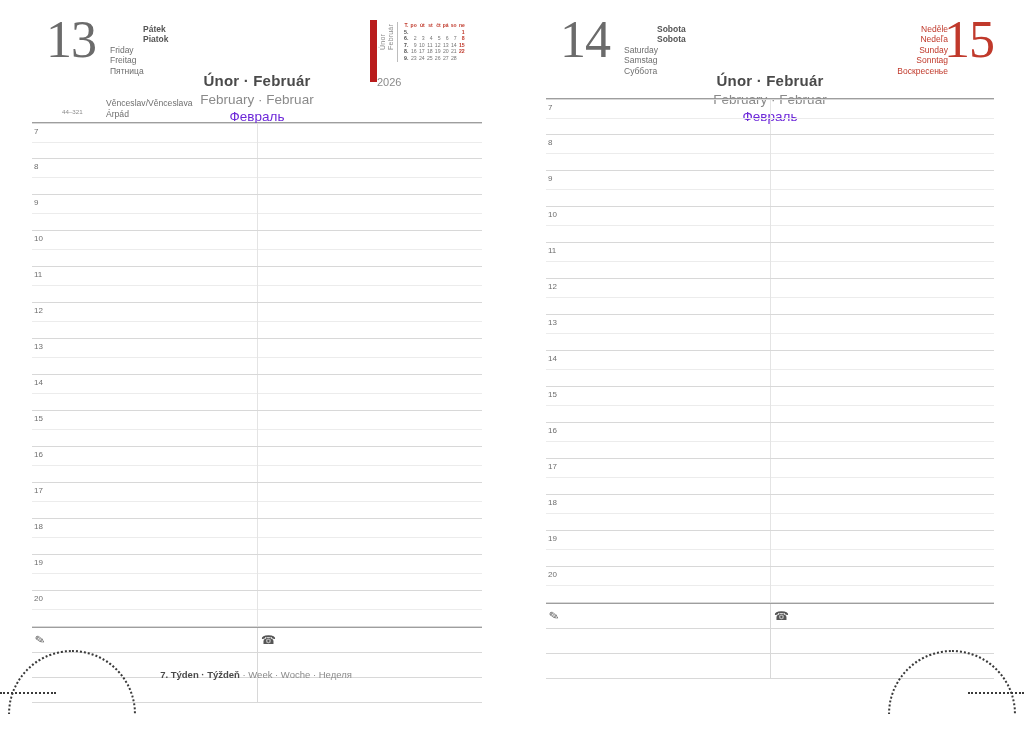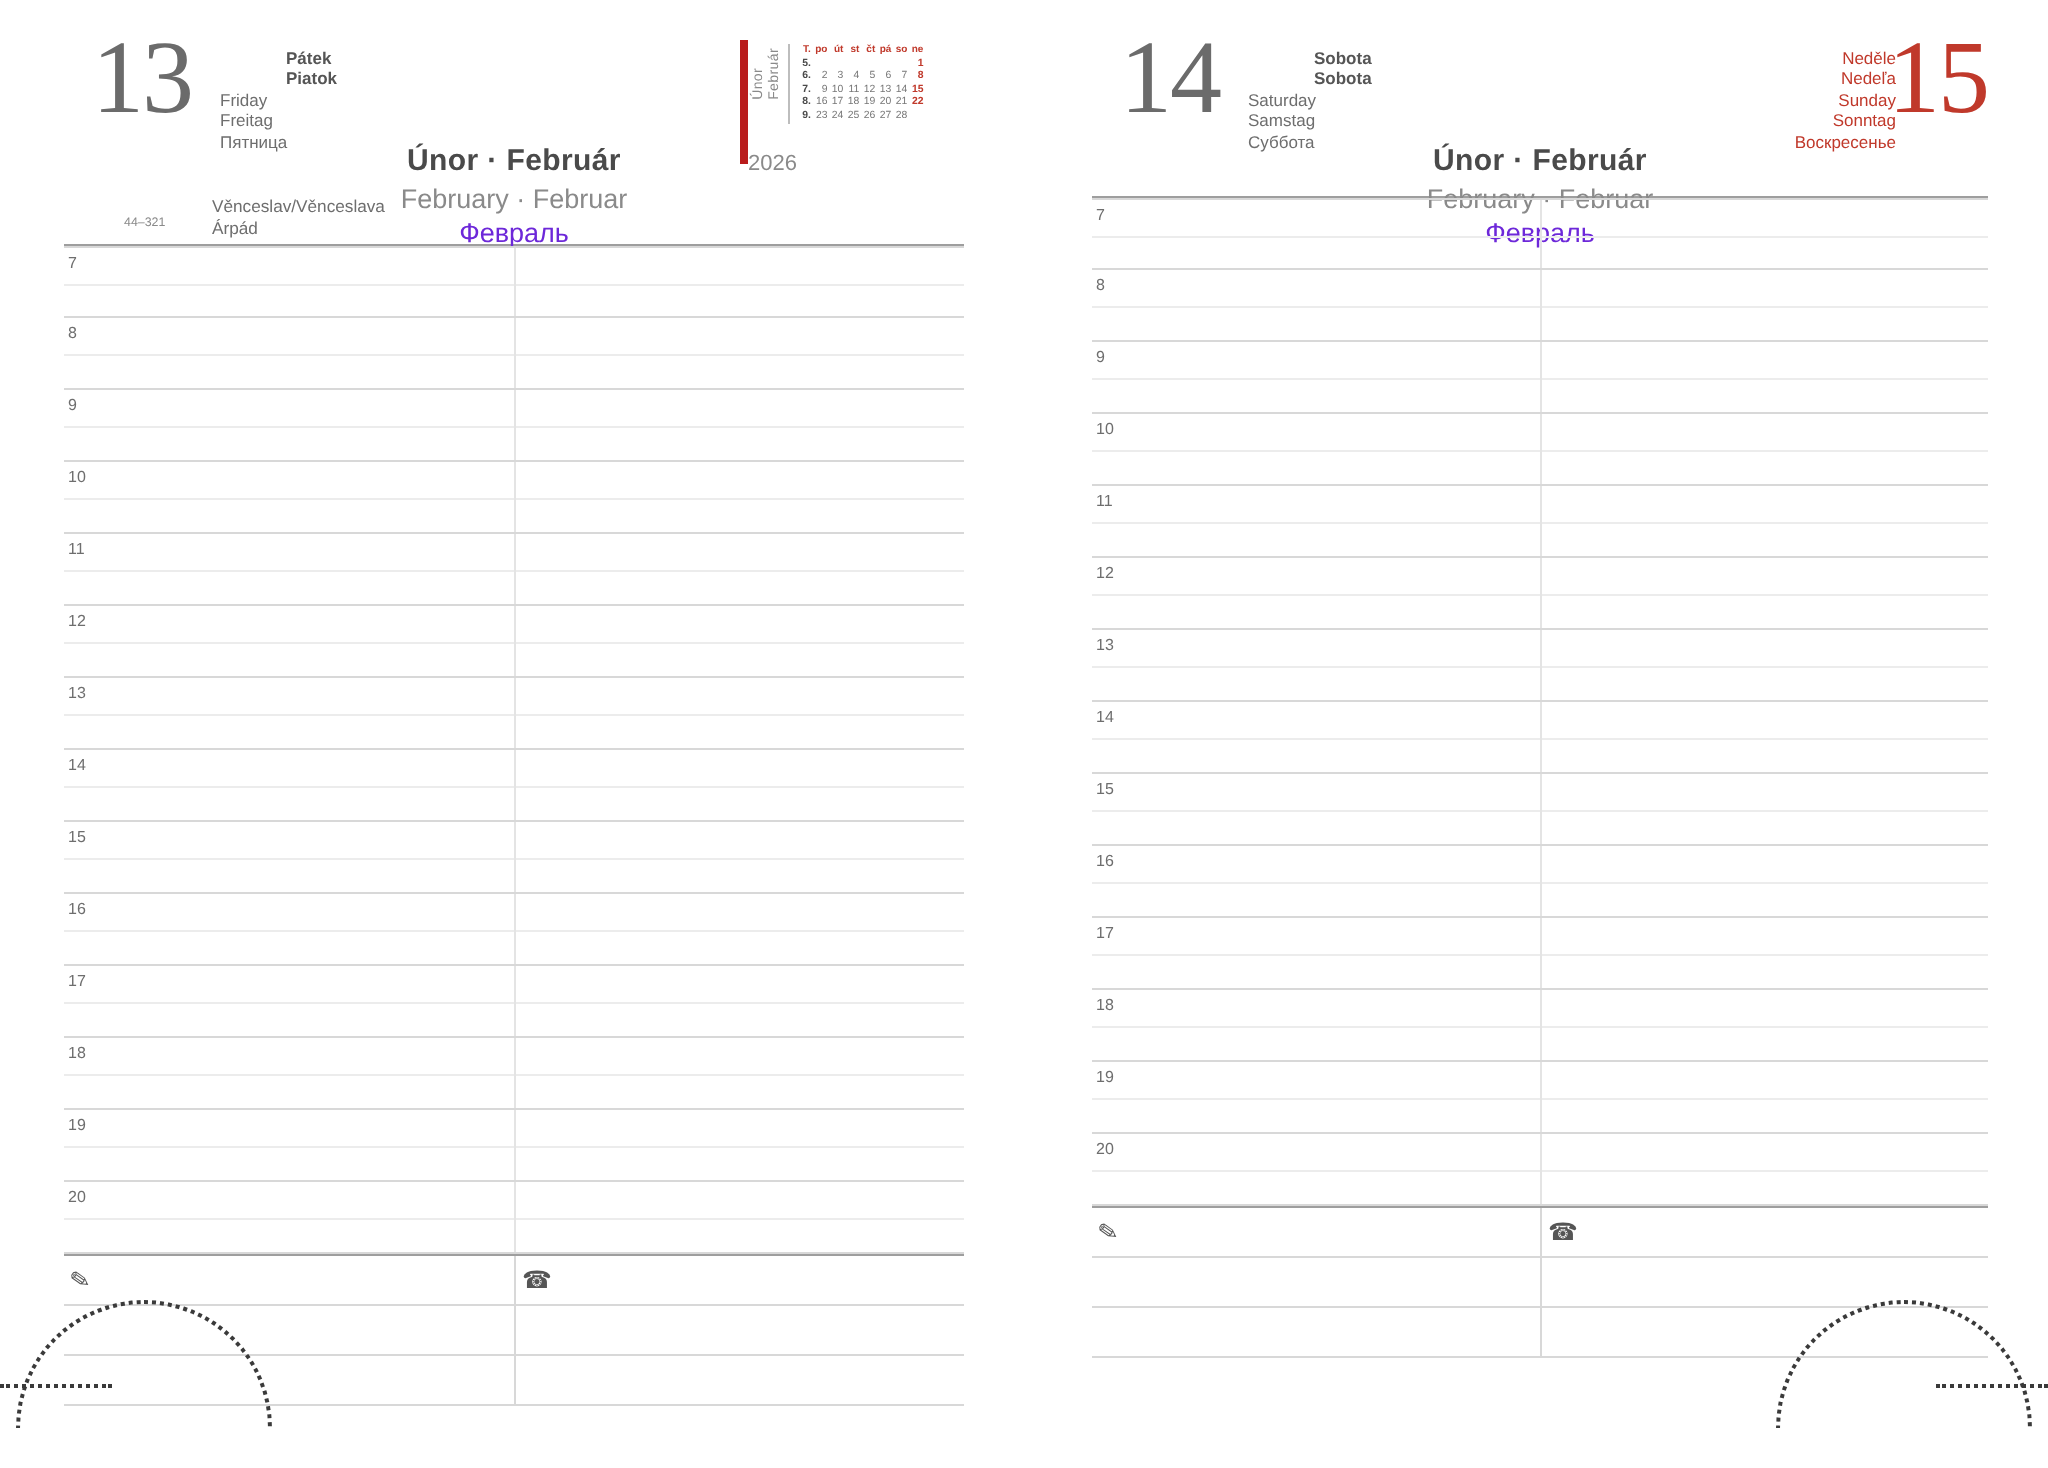--- a/index.html
+++ b/index.html
@@ -84,21 +84,21 @@
   .month .m3 {
     font-size: 13.5px; color: #6d28d9; margin-top: 2px;
   }
 
   
   .mini {
     position: absolute;
     right: 0; top: 2px;
     width: 112px;
     height: 62px;
-    border-left: 4px solid #b91c1c;
+    border-left: 7px solid #b91c1c;
     padding-left: 20px;
   }
   .mini .vert {
     position: absolute;
     left: 2px; top: 4px;
     width: 14px;
     font-size: 7px;
     color: #8a8a8a;
     writing-mode: vertical-rl;
     transform: rotate(180deg);
@@ -434,20 +434,23 @@
           </div>
           <div class="nrow">
               <span class="vdiv"></span>
             </div>
           <div class="nrow">
               <span class="vdiv"></span>
             </div>
         </div>
       </div>
 
+      <div class="weekfoot">
+        <b>7. Týden · Týždeň</b><span> · Week · Woche · Неделя</span>
+      </div>
 
       <div class="dotline l"></div>
       <div class="arc l"></div>
     </div>
 
     <div class="leaf right">
       <div class="leaf-inner">
 
         <div class="hdr">
           <div class="daynum sat">14</div>

